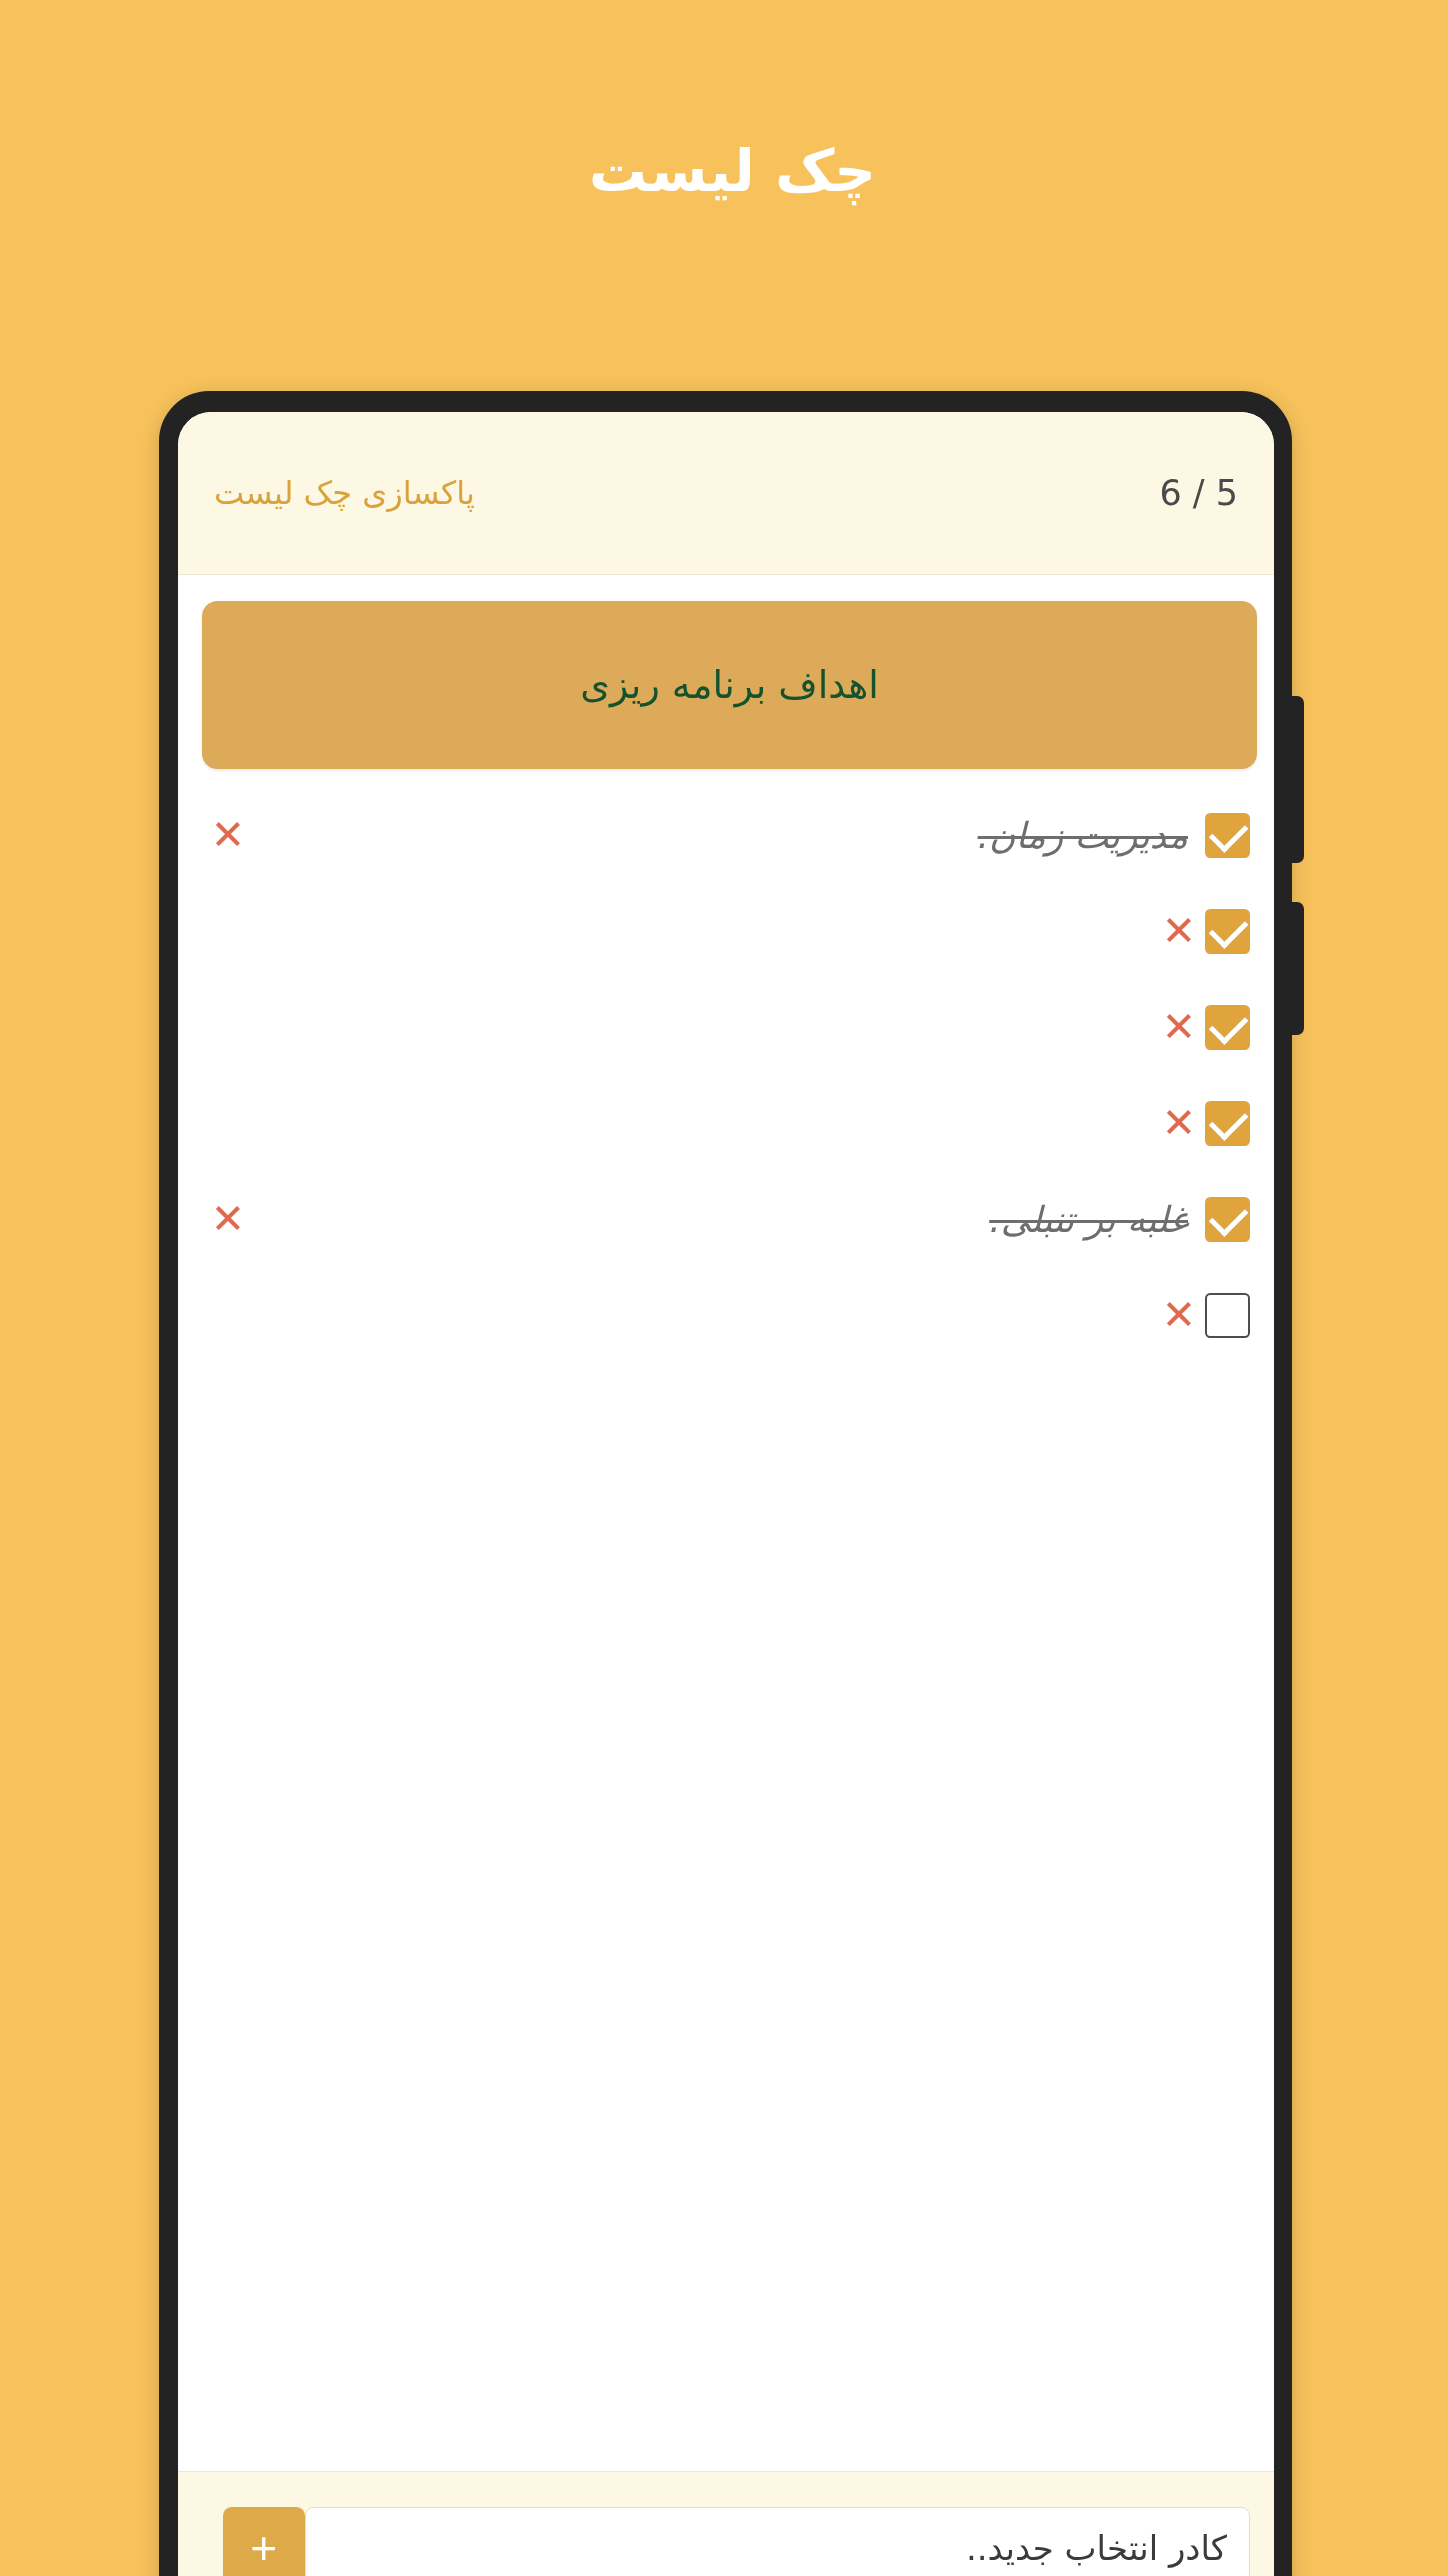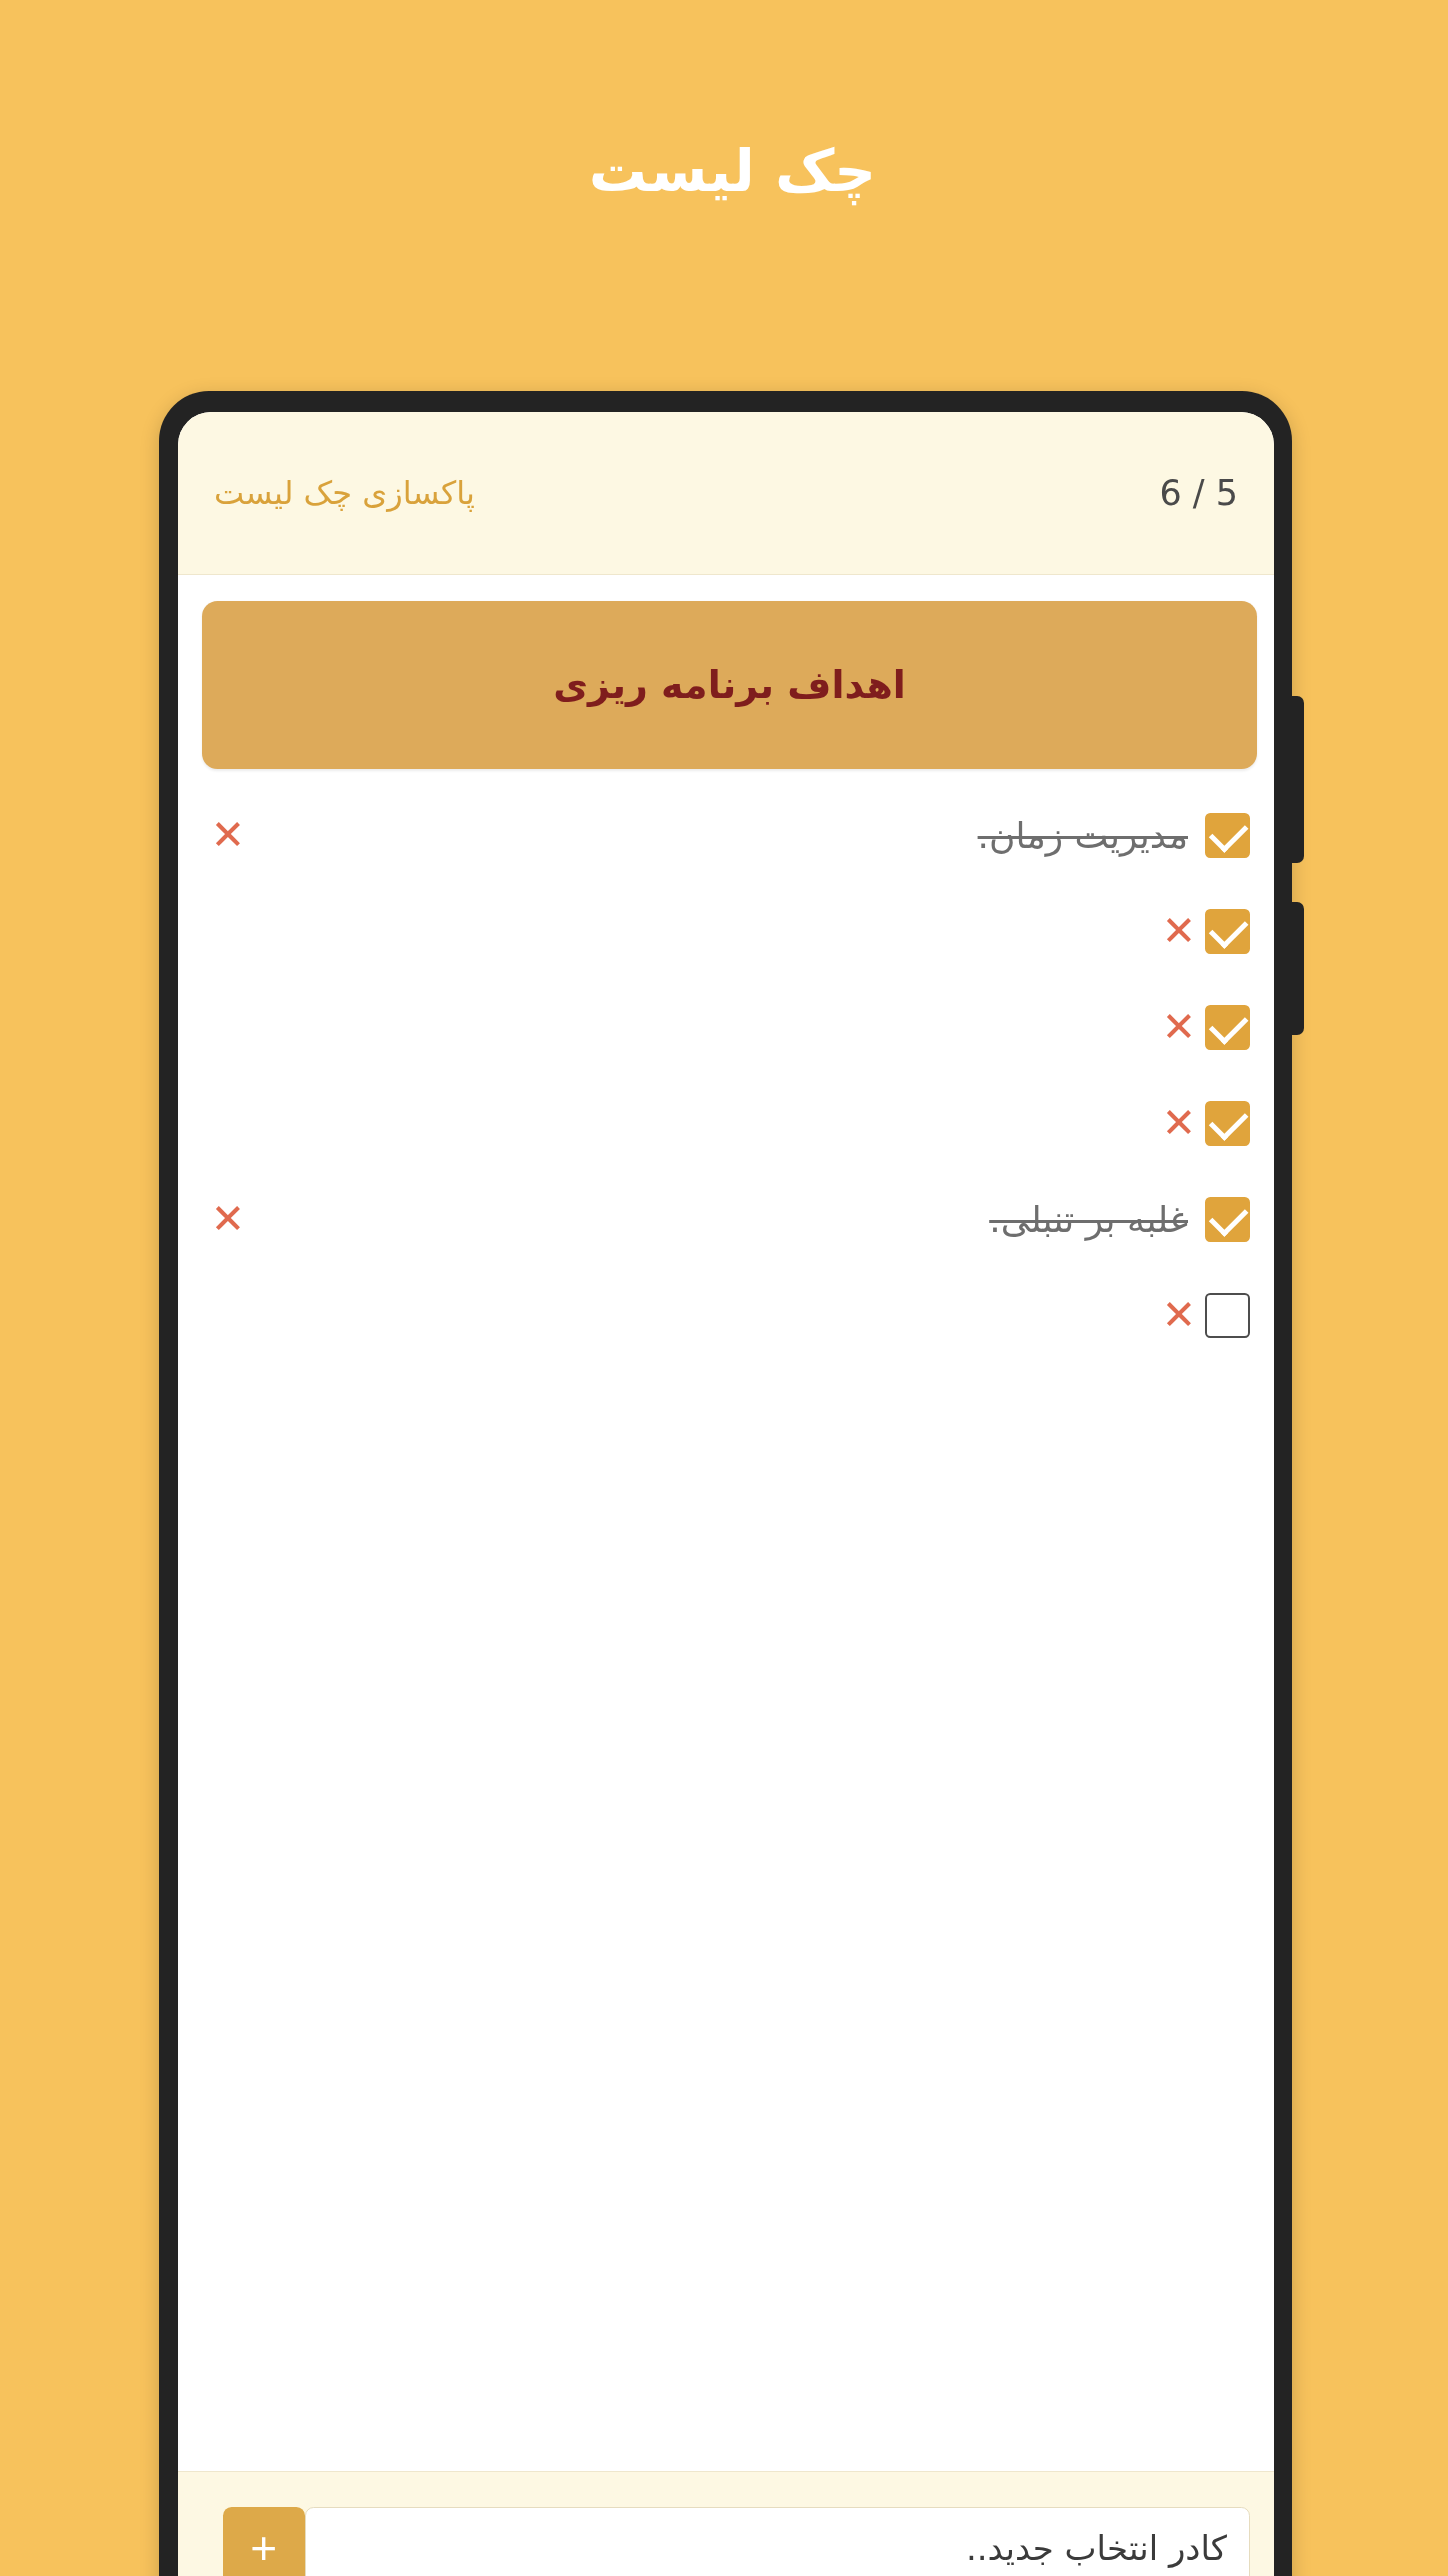--- a/index.html
+++ b/index.html
@@ -97,23 +97,23 @@
   }
 
   .goal-banner {
     margin: 26px 17px 19px 24px;
     height: 168px;
     background: #ddaa5a;
     border-radius: 15.5px;
     display: flex;
     align-items: center;
     justify-content: center;
-    color: #7f1d1d;
+    color: #14532d;
     font-size: 38px;
-    font-weight: bold;
+    font-weight: normal;
     direction: rtl;
     box-shadow: 0 1.7px 2.6px rgba(0,0,0,0.08);
   }
 
   .todo-row {
     display: flex;
     align-items: center;
     height: 96px;
     padding: 0 24px;
     box-sizing: border-box;
@@ -150,20 +150,21 @@
     flex: 1 1 auto;
     text-align: right;
     padding: 0 17px 0 17px;
     font-size: 36px;
     direction: rtl;
   }
   .todo-label.done {
     color: #6e6e6e;
     text-decoration: line-through;
     text-decoration-thickness: 2.6px;
+    font-style: italic;
   }
   .todo-label.open {
     color: #1a1a1a;
   }
   .del {
     flex: none;
     width: 52px;
     text-align: center;
     color: #e06a4e;
     font-size: 41px;

